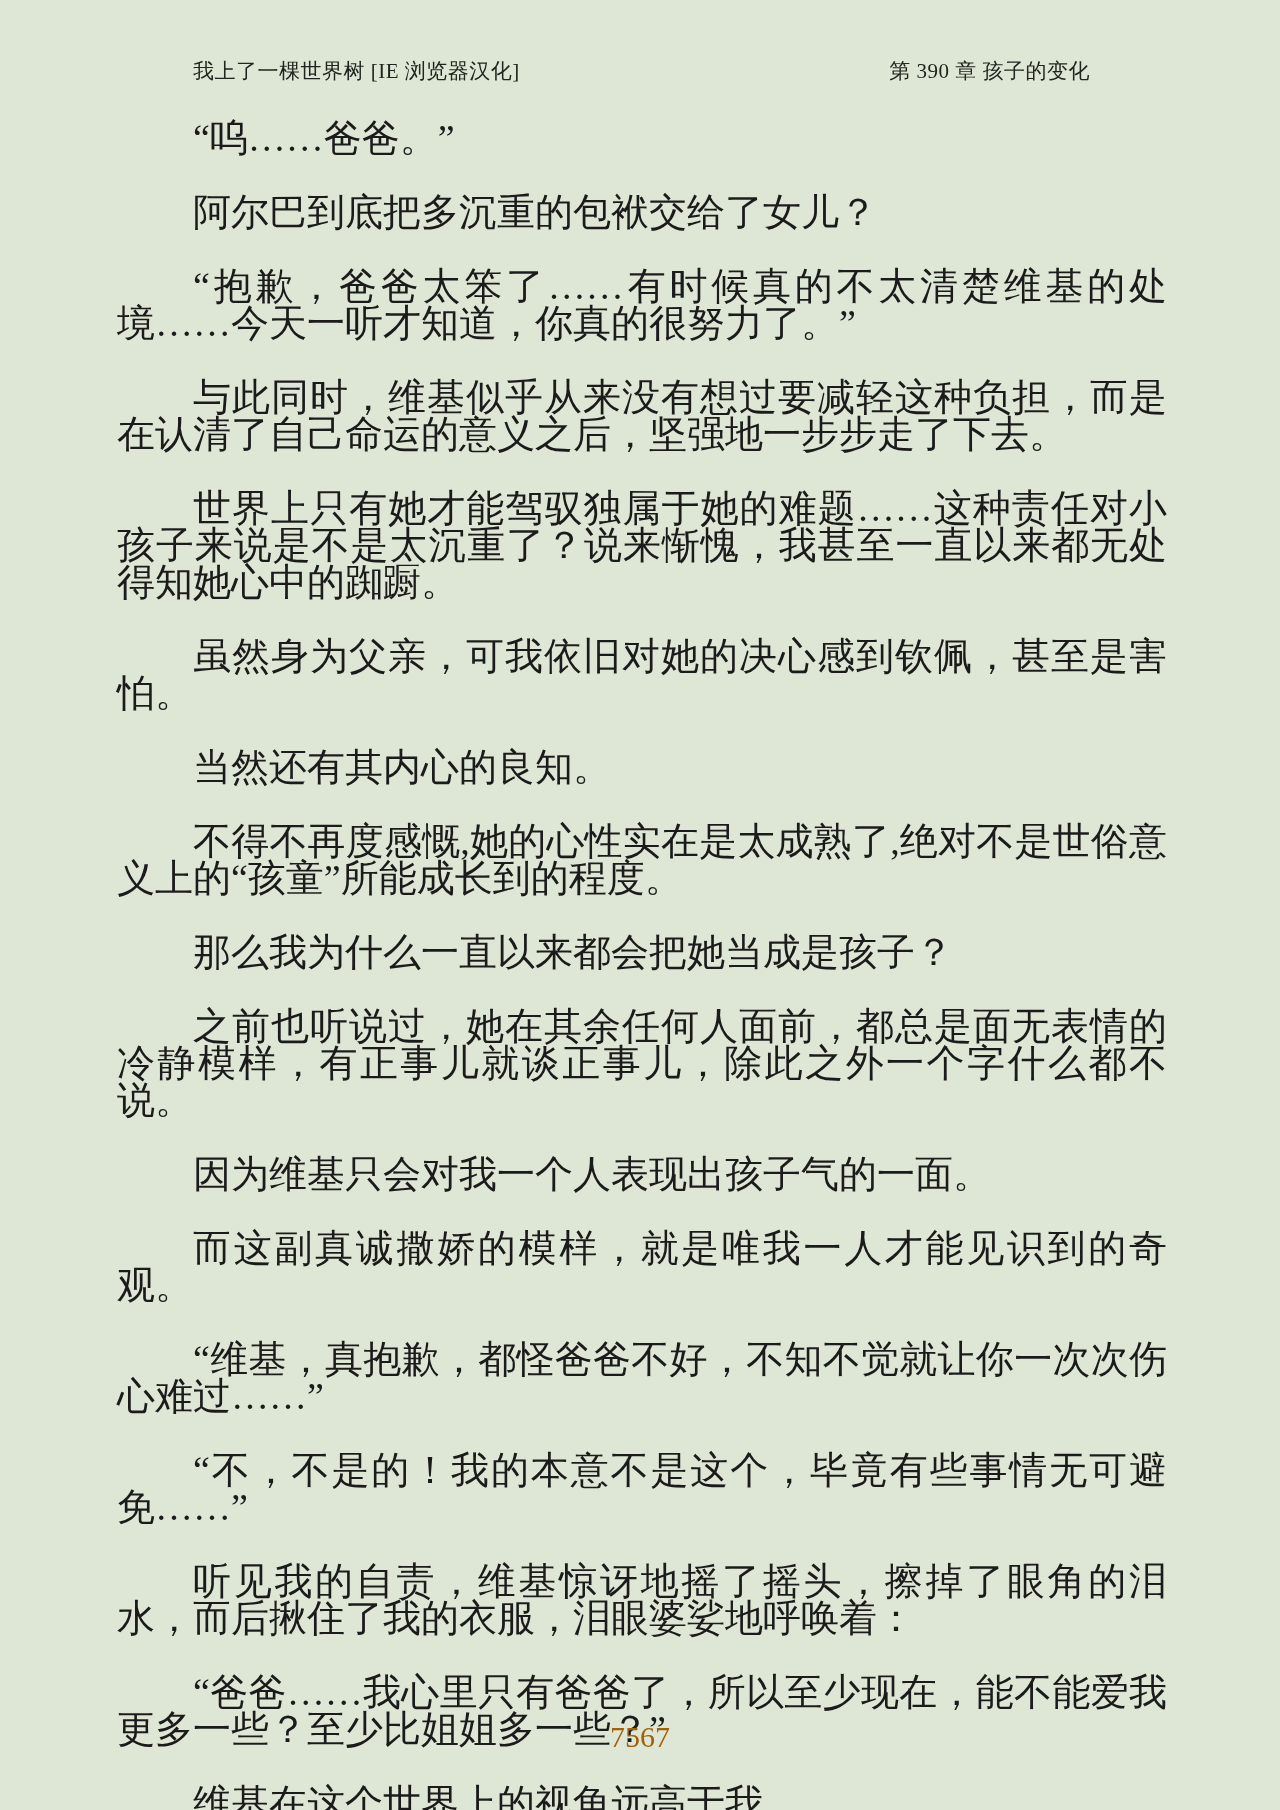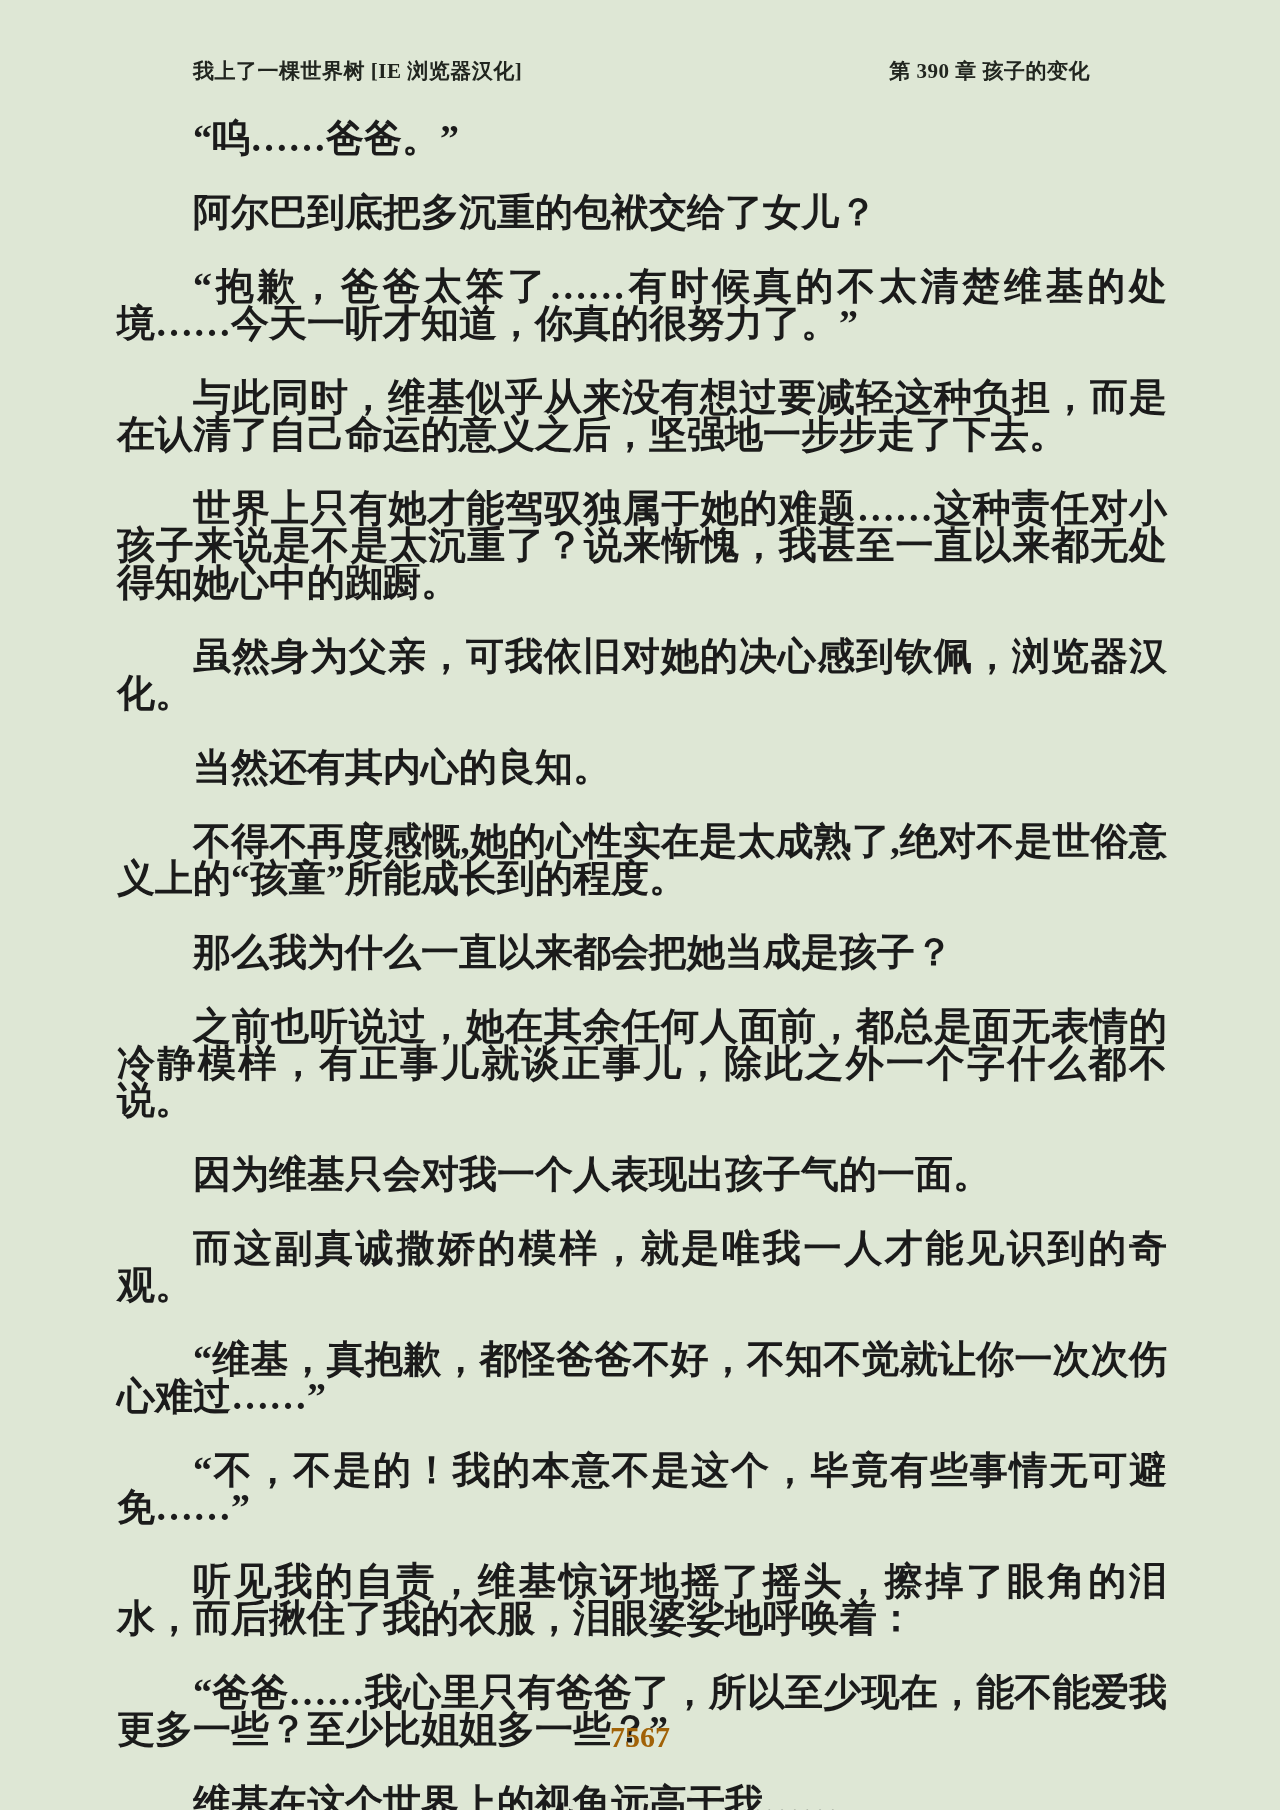--- a/index.html
+++ b/index.html
@@ -12,21 +12,20 @@
     background: #dee7d5;
     overflow: hidden;
     position: relative;
     font-family: "Liberation Serif", "DejaVu Serif", serif;
     color: #1b1b1b;
   }
   .page {
     width: 1280px;
     height: 1810px;
     position: relative;
-    font-weight: bold;
   }
   .header {
     display: flex;
     justify-content: space-between;
     align-items: flex-start;
     padding: 60px 190px 0 193px;
     font-size: 21px;
     line-height: 22px;
     color: #21251f;
     letter-spacing: 0.5px;
@@ -61,21 +60,21 @@
     <span class="header-left">我上了一棵世界树 [IE 浏览器汉化]</span>
     <span class="header-right">第 390 章 孩子的变化</span>
   </div>
 
   <div class="content">
       <p>“呜……爸爸。”</p>
       <p>阿尔巴到底把多沉重的包袱交给了女儿？</p>
       <p>“抱歉，爸爸太笨了……有时候真的不太清楚维基的处境……今天一听才知道，你真的很努力了。”</p>
       <p>与此同时，维基似乎从来没有想过要减轻这种负担，而是在认清了自己命运的意义之后，坚强地一步步走了下去。</p>
       <p>世界上只有她才能驾驭独属于她的难题……这种责任对小孩子来说是不是太沉重了？说来惭愧，我甚至一直以来都无处得知她心中的踟蹰。</p>
-      <p>虽然身为父亲，可我依旧对她的决心感到钦佩，浏览器汉化。</p>
+      <p>虽然身为父亲，可我依旧对她的决心感到钦佩，甚至是害怕。</p>
       <p>当然还有其内心的良知。</p>
       <p>不得不再度感慨,她的心性实在是太成熟了,绝对不是世俗意义上的“孩童”所能成长到的程度。</p>
       <p>那么我为什么一直以来都会把她当成是孩子？</p>
       <p>之前也听说过，她在其余任何人面前，都总是面无表情的冷静模样，有正事儿就谈正事儿，除此之外一个字什么都不说。</p>
       <p>因为维基只会对我一个人表现出孩子气的一面。</p>
       <p>而这副真诚撒娇的模样，就是唯我一人才能见识到的奇观。</p>
       <p>“维基，真抱歉，都怪爸爸不好，不知不觉就让你一次次伤心难过……”</p>
       <p>“不，不是的！我的本意不是这个，毕竟有些事情无可避免……”</p>
       <p>听见我的自责，维基惊讶地摇了摇头，擦掉了眼角的泪水，而后揪住了我的衣服，泪眼婆娑地呼唤着：</p>
       <p>“爸爸……我心里只有爸爸了，所以至少现在，能不能爱我更多一些？至少比姐姐多一些？”</p>

